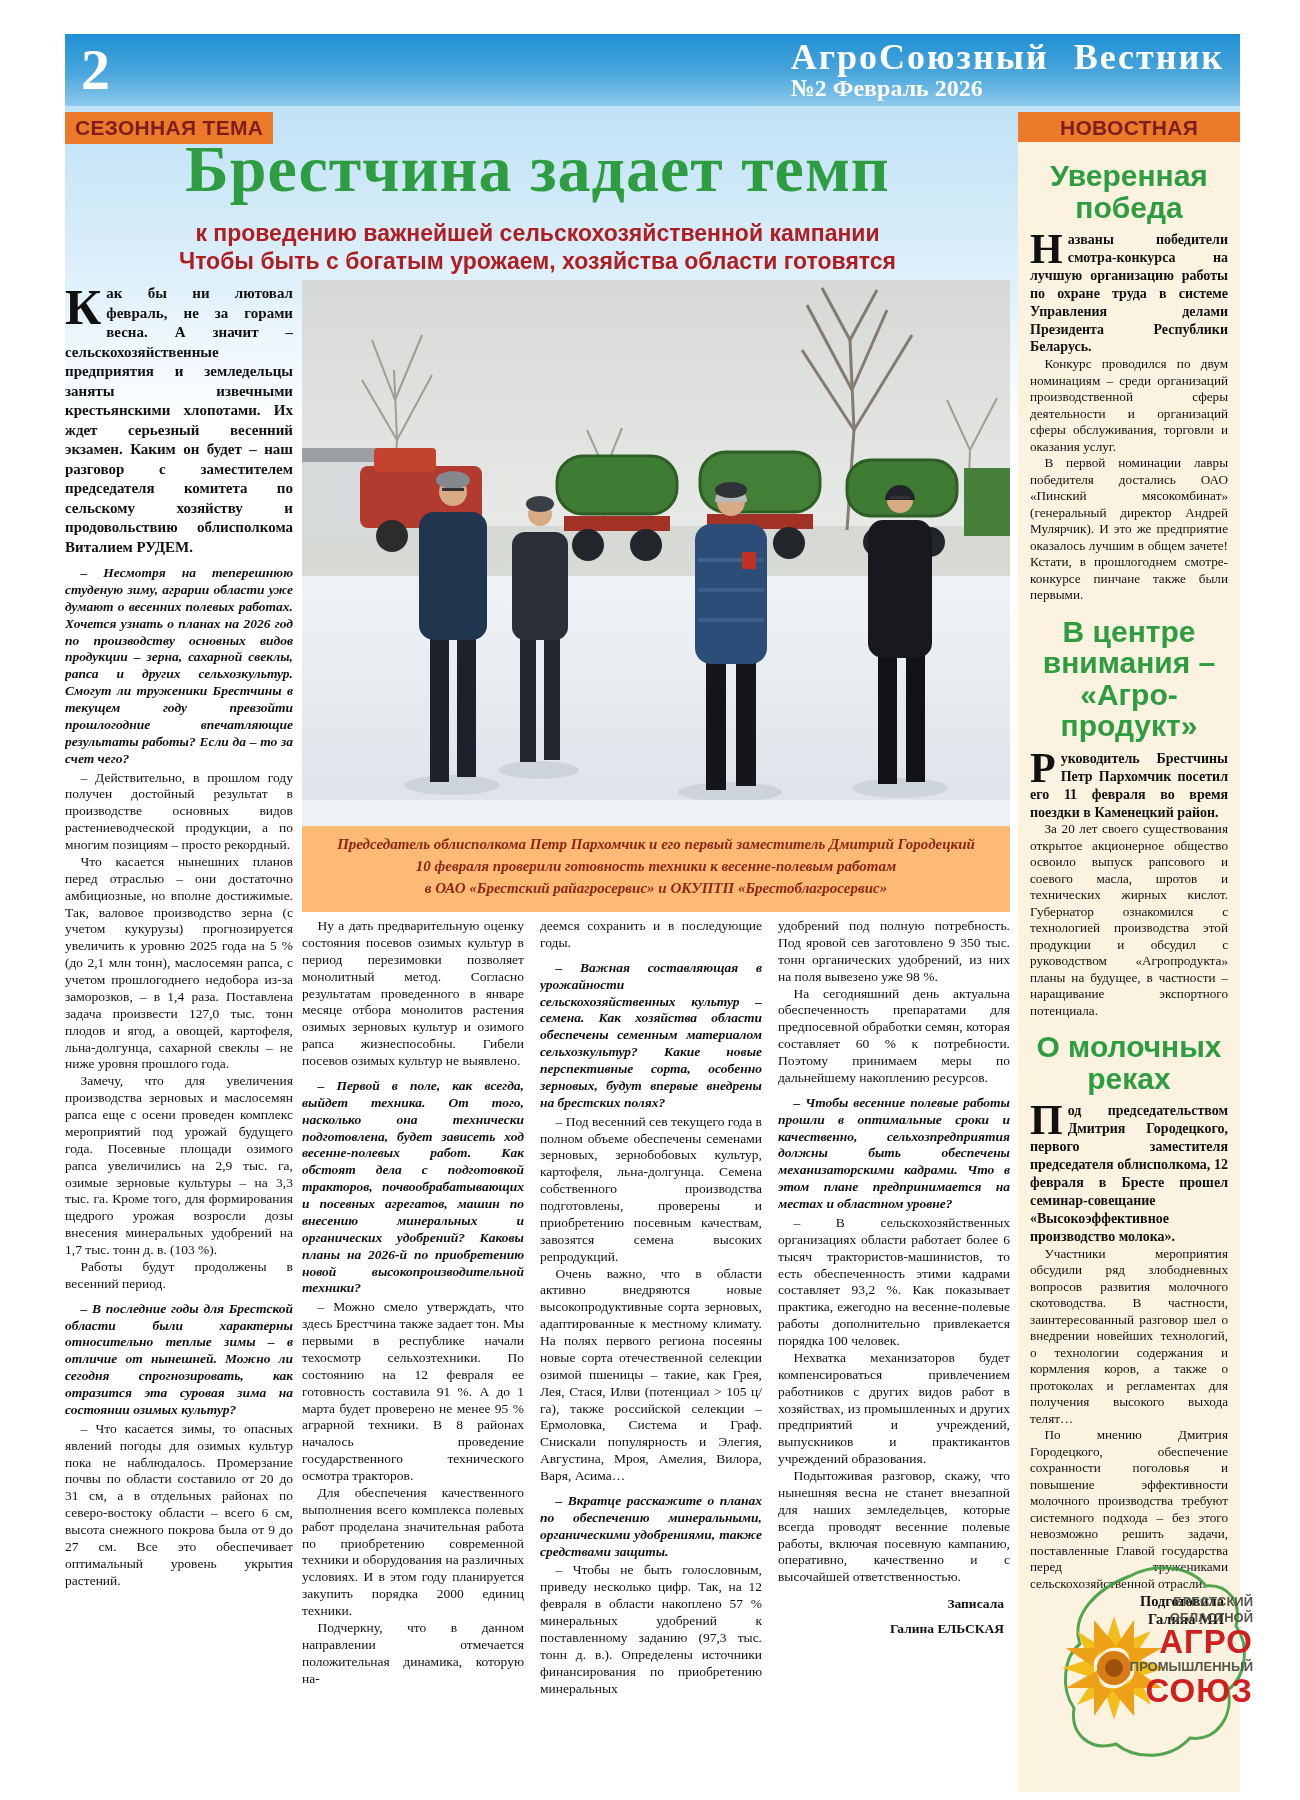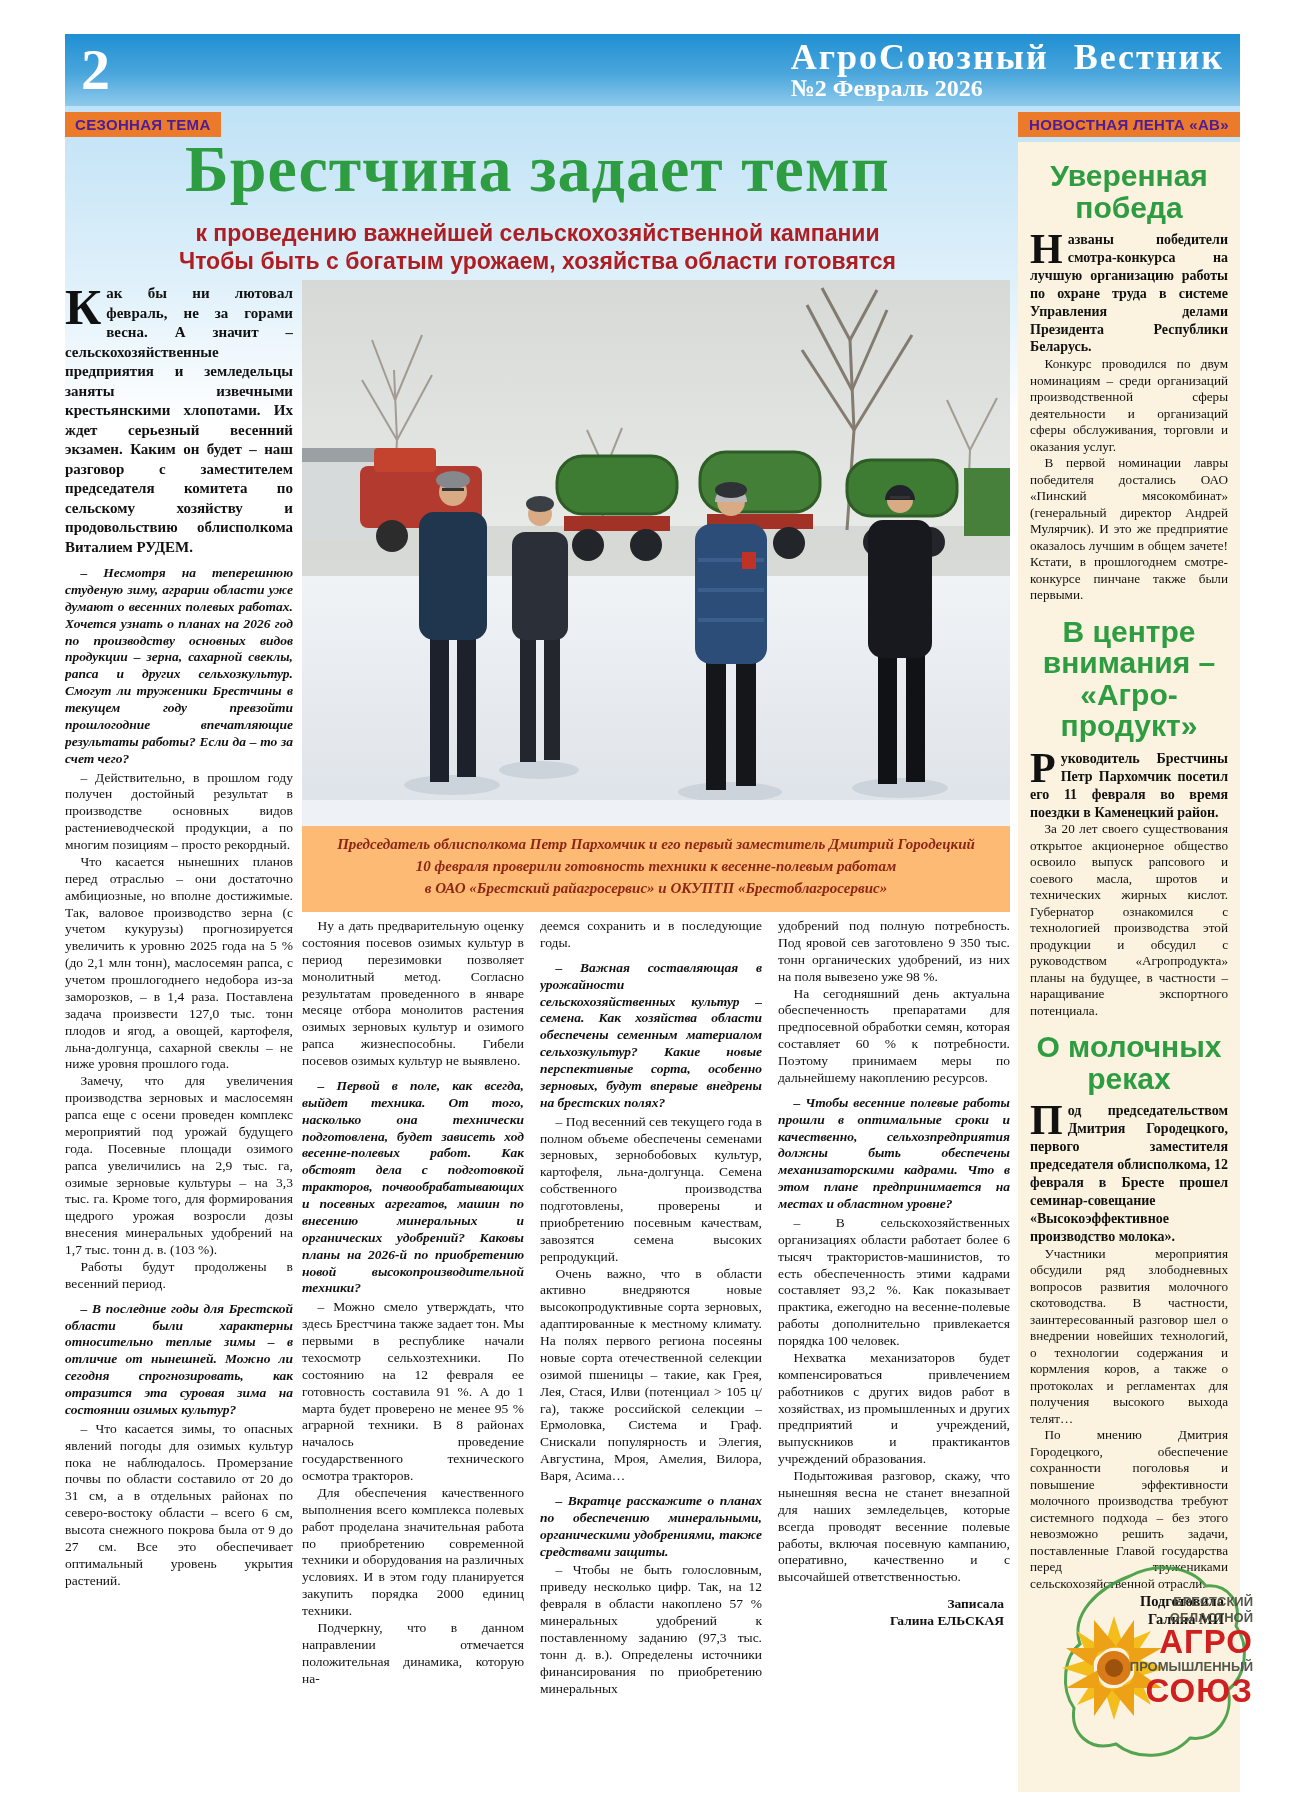--- a/index.html
+++ b/index.html
@@ -13,22 +13,22 @@
   
   .masthead{position:absolute;left:65px;top:34px;width:1175px;height:72px;box-sizing:border-box;
             background:linear-gradient(180deg,#1f8fd3 0%,#4aa6dc 55%,#8ecaec 100%);
             display:flex;justify-content:space-between;align-items:center;padding:0 16px;color:#fff;}
   .pagenum{font-size:58px;font-weight:bold;line-height:1;font-family:"Liberation Serif",serif;}
   .mh-right{text-align:left;line-height:1.05;}
   .mh-title{font-size:36px;font-weight:bold;letter-spacing:2px;word-spacing:14px;}
   .mh-issue{font-size:24px;font-weight:bold;}
 
   
-  .tag{position:absolute;top:112px;background:#ec7a2b;color:#4c1d95;font-family:"Liberation Sans",sans-serif;
-       font-weight:bold;font-size:15px;padding:4px 10px;letter-spacing:.3px;box-sizing:border-box;}
+  .tag{position:absolute;top:112px;background:#ec7a2b;color:#7f1d1d;font-family:"Liberation Sans",sans-serif;
+       font-weight:bold;font-size:21px;padding:4px 10px;letter-spacing:.3px;box-sizing:border-box;}
   .tag-left{left:65px;}
   .tag-right{left:1018px;width:222px;text-align:center;}
 
   .headline{position:absolute;left:65px;top:134px;width:945px;margin:0;text-align:center;
             color:#2e9c40;font-size:66px;line-height:1.05;font-weight:bold;letter-spacing:1px;}
   .subhead{position:absolute;left:90px;top:220px;width:895px;text-align:center;color:#ad1d21;
            font-family:"Liberation Sans",sans-serif;font-weight:bold;font-size:23px;line-height:1.2;}
   .subhead span{display:block;}
 
   
@@ -45,21 +45,21 @@
 
   .photo{position:absolute;left:302px;top:280px;width:708px;height:546px;overflow:hidden;background:#dfe1de;}
   .photo svg{display:block;width:100%;height:100%;}
 
   .caption{position:absolute;left:302px;top:826px;width:708px;height:86px;box-sizing:border-box;
            background:#fdba74;color:#8c2717;font-weight:bold;font-style:italic;text-align:center;
            font-size:15px;line-height:1.45;padding:8px 10px;}
   .caption span{display:block;}
 
   .sig{text-align:right;font-weight:bold;margin-top:10px;padding-right:6px;}
-  .sig span{display:block;}
+  .sig span{display:block;margin-top:8px;}
 
   
   .sidebar{position:absolute;left:1018px;top:142px;width:222px;height:1650px;box-sizing:border-box;
            background:#fbf3df;padding:6px 12px;font-size:13.2px;line-height:1.25;text-align:justify;overflow:hidden;}
   .sb-head{color:#2e9c40;font-family:"Liberation Sans",sans-serif;font-weight:bold;font-size:30px;
            line-height:1.05;text-align:center;margin:12px 0 8px;}
   .sb-head span{display:block;}
   .sidebar p{margin:0;text-indent:1.1em;}
   .sb-lead{font-weight:bold;font-size:14px;text-indent:0 !important;line-height:1.28;}
   .sb-lead .dropcap{font-size:42px;padding-top:2px;}

